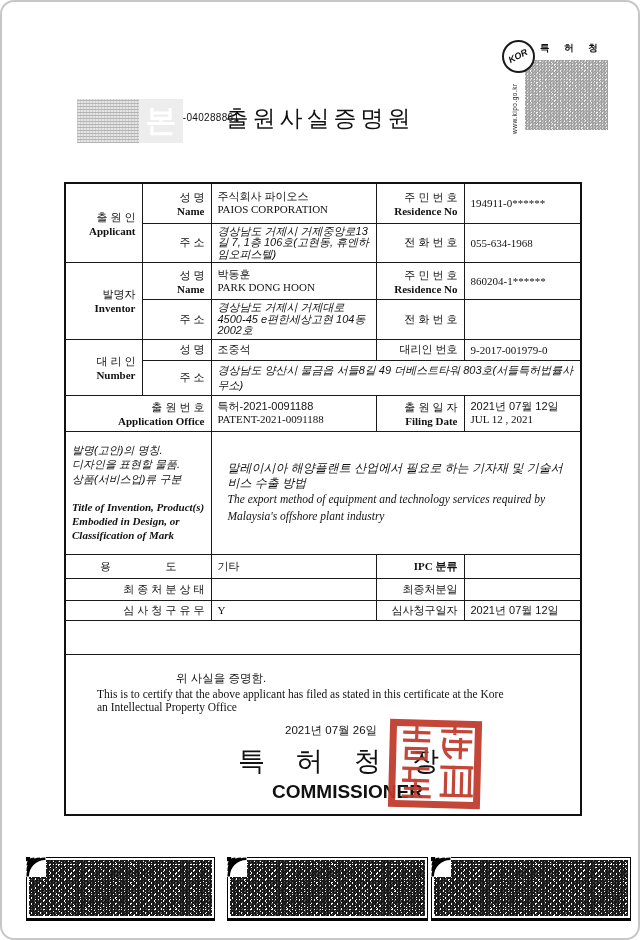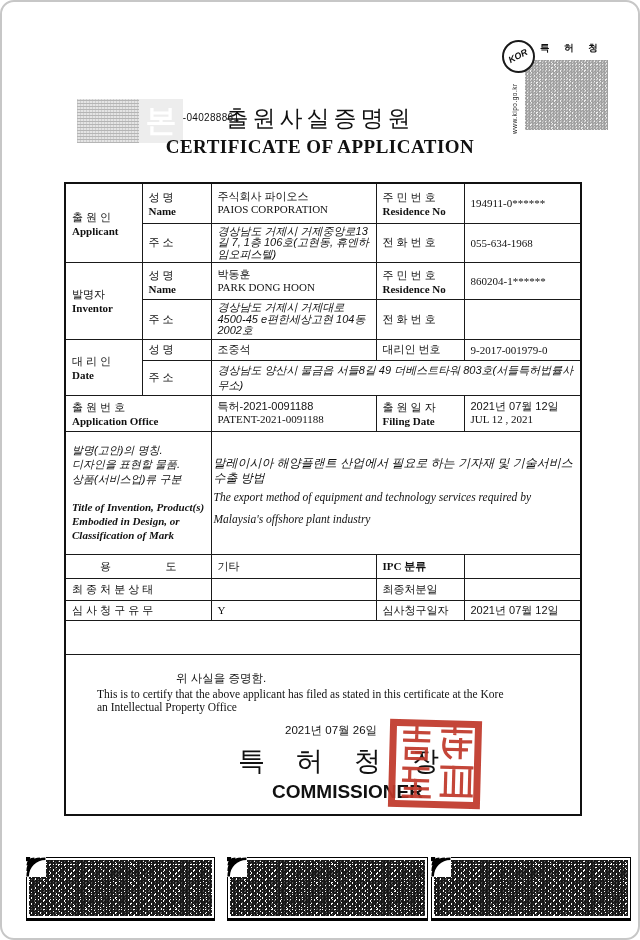--- a/index.html
+++ b/index.html
@@ -57,21 +57,21 @@
       repeating-conic-gradient(#9f9f9f 0% 25%, transparent 0% 50%) 0 0/3px 3px,
       repeating-conic-gradient(#b8b8b8 0% 25%, transparent 0% 50%) 1px 2px/5px 5px,
       repeating-conic-gradient(#cfcfcf 0% 25%, transparent 0% 50%) 2px 1px/6px 6px,
       #efefef;
   }
 
   
   table.cert { position:absolute; left:62px; top:180px; width:516px;
     border-collapse:collapse; table-layout:fixed; border:2px solid #111; }
   table.cert td { border:1px solid #1a1a1a; padding:2px 6px; font-size:11px; vertical-align:middle; }
-  td.c { text-align:left;margin-top:28px; }
+  td.c { text-align:right;margin-top:28px; }
   td.topv { vertical-align:top;font-style:italic; }
   .enb { font-weight:bold; font-family:"Liberation Serif",serif; }
   .koline { font-family:"Liberation Sans","DejaVu Sans",sans-serif; }
   .addr { font-size:9.5px; line-height:11.5px; font-family:"Liberation Sans",sans-serif; }
   .val { font-size:11px; }
   .small-gap { line-height:13px; }
   .usage-label { display:flex; justify-content:space-between; padding:0 28px; }
   tr.h40{height:40px} tr.h33{height:33px} tr.h37{height:37px} tr.h26{height:26px}
   tr.h21{height:21px} tr.h36{height:36px} tr.h123{height:123px} tr.h24{height:24px}
   tr.h22{height:22px} tr.h20{height:20px} tr.h34{height:34px} tr.h161{height:161px}
@@ -115,21 +115,20 @@
   <div class="kipo-mark">
     <div class="kor-badge">
         <span>KOR</span>
       </div>
     <div class="kipo-agency">특 허 청</div>
     <div class="kipo-url">www.kipo.go.kr</div>
     <div class="kipo-qr noise-light"></div>
   </div>
 
   <div class="title-ko">출원사실증명원</div>
-  <div class="title-en">CERTIFICATE OF APPLICATION</div>
 
   <table class="cert">
     <colgroup>
         <col style="width:77px">
         <col style="width:69px">
         <col style="width:165px">
         <col style="width:88px">
         <col style="width:117px">
       </colgroup>
 
@@ -182,21 +181,21 @@
     <tr class="h26">
       <td class="c koline">주  소</td>
       <td class="addr topv">경상남도 거제시 거제대로 4500-45 e편한세상고현 104동 2002호</td>
       <td class="c koline">전 화 번 호</td>
       <td class="val serif"></td>
     </tr>
 
     <tr class="h21">
       <td class="c" rowspan="2">
         <div class="koline">대 리 인</div>
-        <div class="enb">Date</div>
+        <div class="enb">Number</div>
       </td>
       <td class="c koline">성  명</td>
       <td class="val koline">조중석</td>
       <td class="c koline">대리인 번호</td>
       <td class="val serif">9-2017-001979-0</td>
     </tr>
     <tr class="h33">
       <td class="c koline">주  소</td>
       <td class="val koline topv" colspan="3">경상남도 양산시 물금읍 서들8길 49 더베스트타워 803호(서들특허법률사무소)</td>
     </tr>
@@ -222,23 +221,23 @@
 
     <tr class="h123">
       <td class="topv" colspan="2" style="padding:4px 6px;">
         <div class="koline" style="font-size:11px;line-height:14.5px;">
           <div>발명(고안)의 명칭.</div>
           <div>디자인을 표현할 물품.</div>
           <div>상품(서비스업)류 구분</div>
         </div>
         <div class="enb" style="margin-top:14px;line-height:14px;">Title of Invention, Product(s) Embodied in Design, or Classification of Mark</div>
       </td>
-      <td class="topv" colspan="3" style="padding:4px 2px;">
+      <td class="topv" colspan="3" style="padding:4px 16px;">
         <div class="koline" style="font-size:12px;line-height:15px;">말레이시아 해양플랜트 산업에서 필요로 하는 기자재 및 기술서비스 수출 방법</div>
-        <div class="serif" style="font-size:11.5px;line-height:22px;">The export method of equipment and technology services required by Malaysia's offshore plant industry</div>
+        <div class="serif" style="font-size:11.5px;line-height:17px;">The export method of equipment and technology services required by Malaysia's offshore plant industry</div>
       </td>
     </tr>
 
     <tr class="h24">
       <td colspan="2">
         <div class="usage-label koline">
           <span>용</span>
           <span>도</span>
         </div>
       </td>

